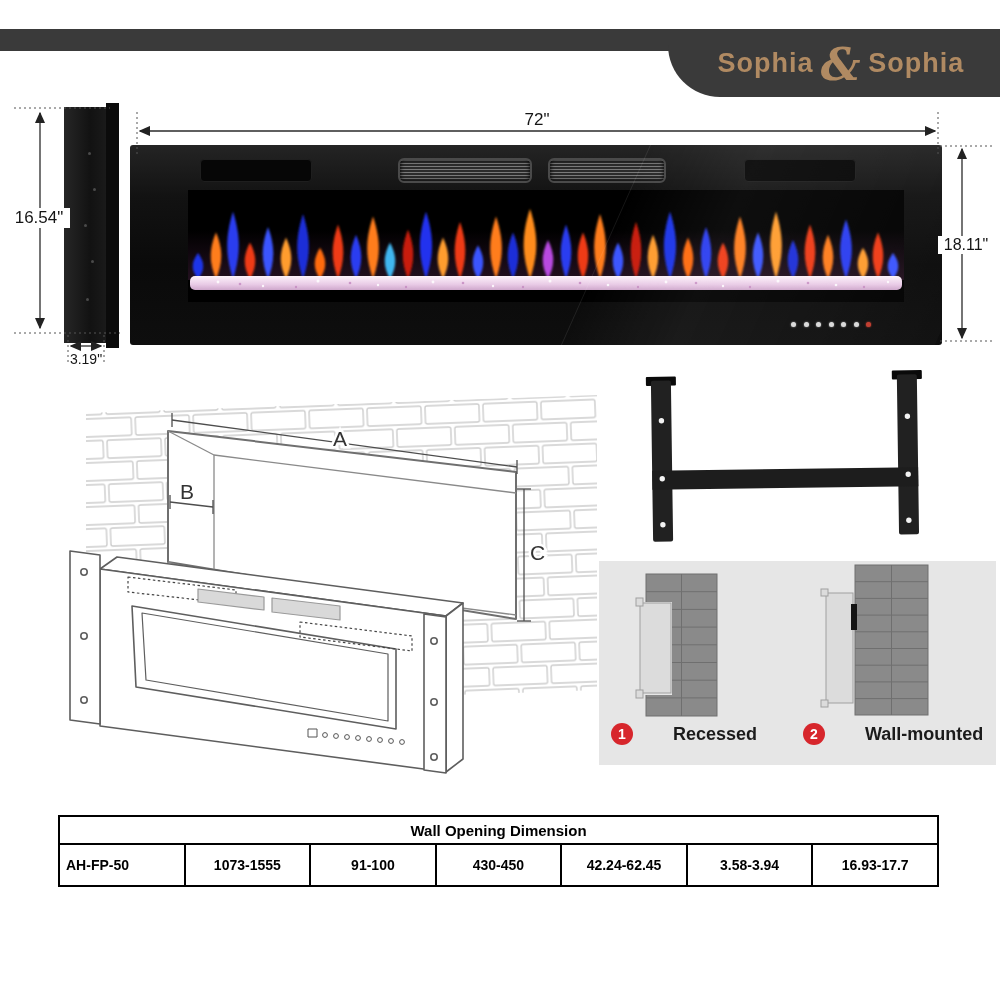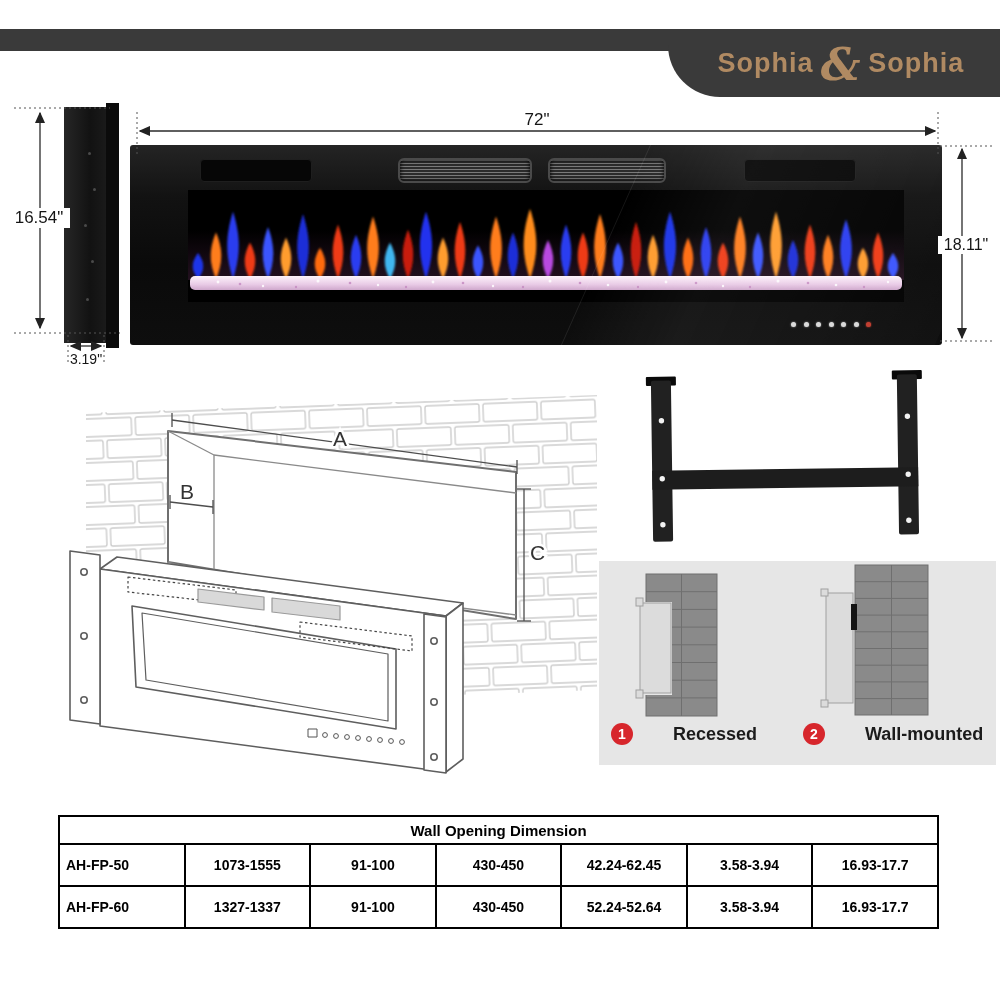--- a/index.html
+++ b/index.html
@@ -346,25 +346,16 @@
     </tr>
     <tr>
       <td class="model">AH-FP-50</td>
       <td>1073-1555</td>
       <td>91-100</td>
       <td>430-450</td>
       <td>42.24-62.45</td>
       <td>3.58-3.94</td>
       <td>16.93-17.7</td>
     </tr>
-    <tr>
-      <td class="model">AH-FP-60</td>
-      <td>1327-1337</td>
-      <td>91-100</td>
-      <td>430-450</td>
-      <td>52.24-52.64</td>
-      <td>3.58-3.94</td>
-      <td>16.93-17.7</td>
-    </tr>
   </tbody>
     </table>
 
 </div>
 
 </body></html>

